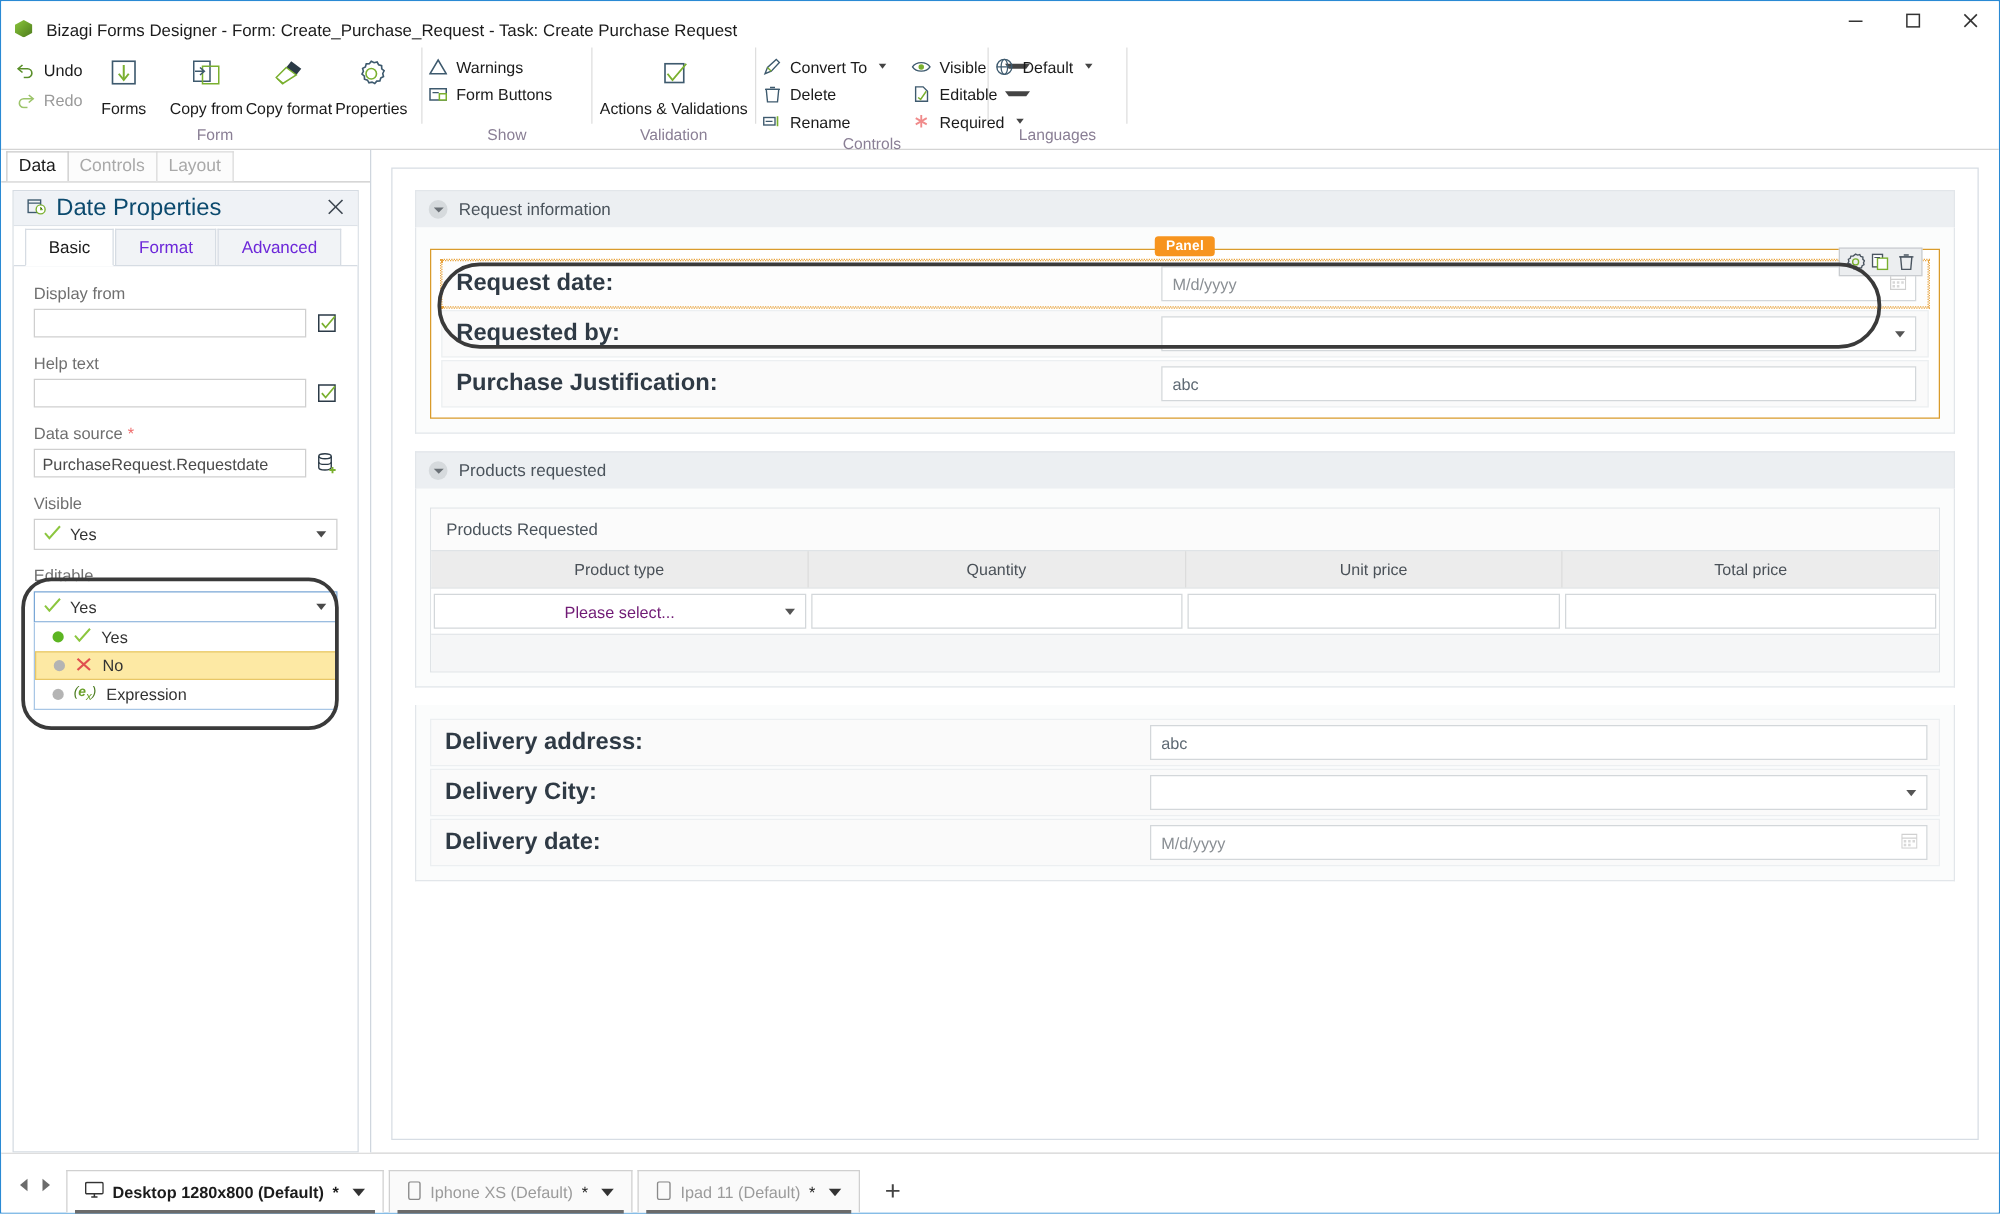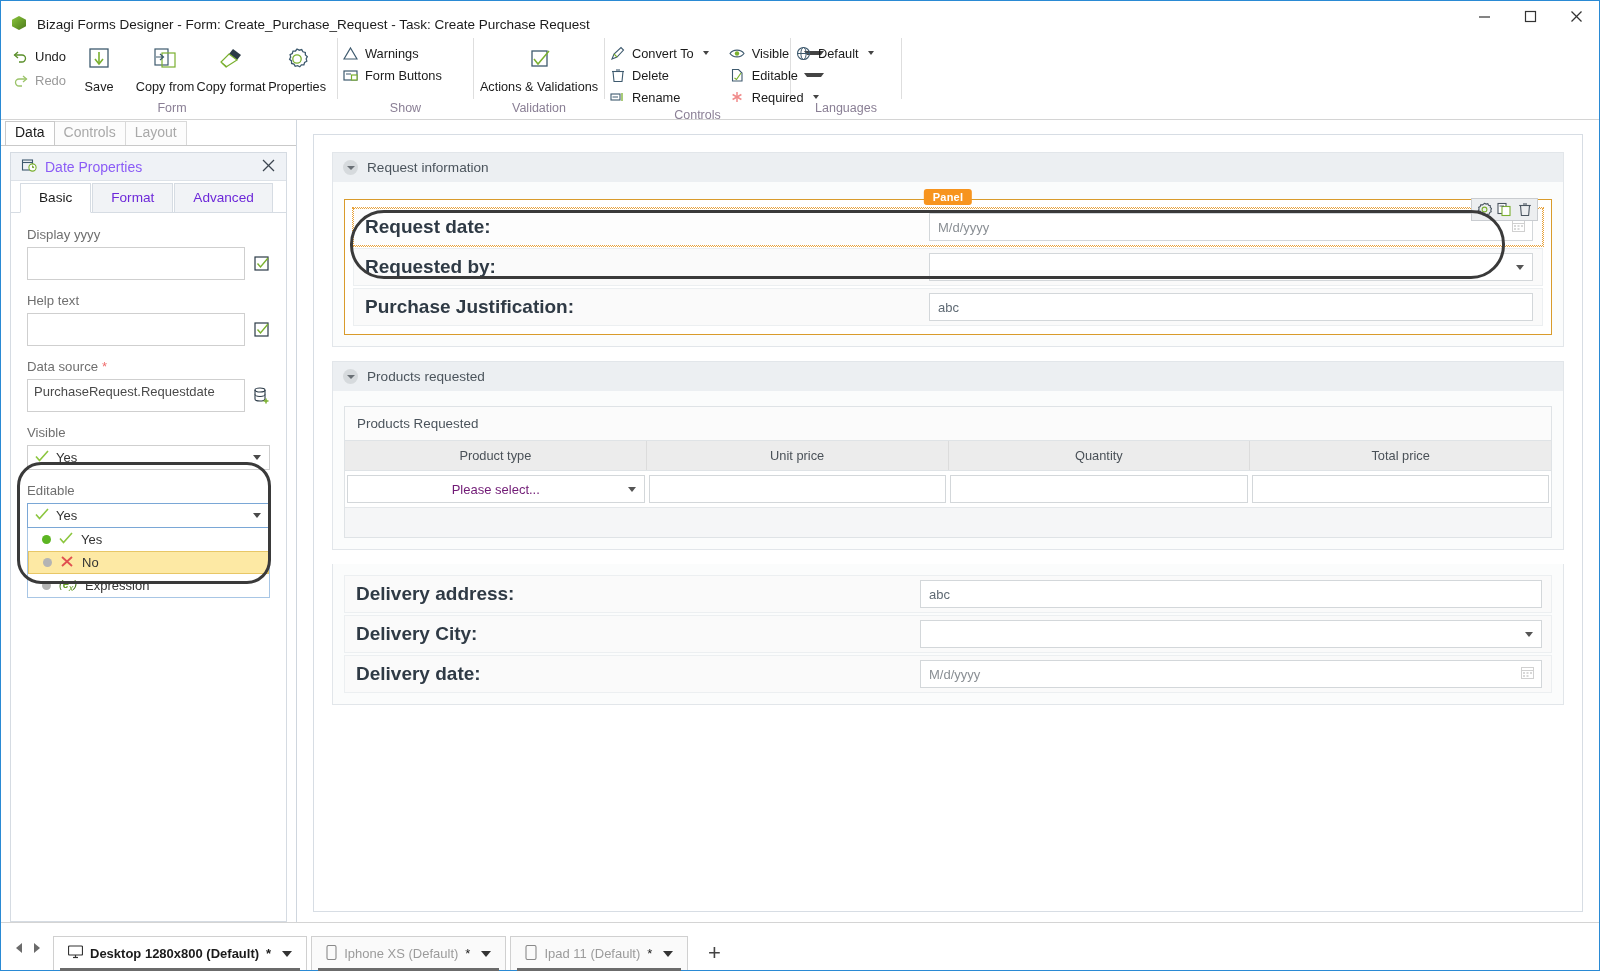--- a/index.html
+++ b/index.html
@@ -99,35 +99,35 @@
     border:1px solid #d5dbe2;
     background:#ffffff;
     flex:1;
     display:flex; flex-direction:column;
     min-height:0;
   }
   .props-head {
     height:28px; display:flex; align-items:center; gap:8px;
     background:#eff2f6; border-bottom:1px solid #dde2e8; padding:0 8px 0 10px;
   }
-  .props-head .t { font-size:14px; color:#8b5cf6; flex:1; }
+  .props-head .t { font-size:19px; color:#0c4a6e; flex:1; }
   .props-close { font-size:17px; color:#3c4650; line-height:1; padding:0 2px; }
   .subtabs { display:flex; height:32px; border-bottom:1px solid #d6dce3; background:#ffffff; padding-left:9px; align-items:flex-end;}
   .subtab {
     padding:6px 18px 7px 18px; font-size:13.6px; color:#6d28d9;
     background:#f1f3f6; border:1px solid #d6dce3; border-bottom:none; margin-right:1px;
   }
   .subtab.active { color:#1b1b1b; background:#ffffff; border-bottom:1px solid #fff; margin-bottom:-1px; }
   .props-body { padding:14px 16px 8px 16px; flex:1; overflow:hidden; }
   .field { margin-bottom:13px; position:relative; }
   .field-label { font-size:13.2px; color:#6f6f6f; margin-bottom:5px; display:flex; align-items:center; gap:4px;}
   .req-star { color:#ef6c6c; font-size:13px; line-height:1; }
   .field-row { display:flex; align-items:center; gap:8px; }
   .tinput {
-    flex:1; height:33px; border:1px solid #cfcfcf; background:#fff;
+    flex:1; height:23px; border:1px solid #cfcfcf; background:#fff;
     font-size:13px; color:#4a4a4a; padding:0 6px; line-height:23px;
   }
   .side-ic { width:17px; height:18px; display:flex; align-items:center; justify-content:center; }
   .combo {
     height:25px; border:1px solid #cfcfcf; background:#fff;
     display:flex; align-items:center; padding:0 4px 0 7px; gap:7px;
     font-size:13px; color:#333;
   }
   .combo.focused { border-color:#7aa7d6; }
   .combo .cb-caret { margin-left:auto; width:0;height:0;border-left:4px solid transparent;border-right:4px solid transparent;border-top:5px solid #4a4a4a; margin-right:4px;}
@@ -282,21 +282,21 @@
         </div>
 
         <div class="big-btn">
           <div class="glyph">
             <svg width="30" height="30" viewBox="0 0 30 30">
               <rect x="6" y="4" width="18" height="18" fill="none" stroke="#3e5a6e" stroke-width="1.3"></rect>
               <line x1="15" y1="7" x2="15" y2="18" stroke="#7ab02f" stroke-width="1.6"></line>
               <path d="M11 14 L15 19 L19 14" fill="none" stroke="#7ab02f" stroke-width="1.6"></path>
             </svg>
           </div>
-          <div class="cap">Save</div>
+          <div class="cap">Forms</div>
         </div>
 
         <div class="big-btn">
           <div class="glyph">
             <svg width="30" height="30" viewBox="0 0 30 30">
               <rect x="5" y="4" width="13" height="16" fill="none" stroke="#3e5a6e" stroke-width="1.2"></rect>
               <rect x="12" y="8" width="13" height="14" fill="none" stroke="#7ab02f" stroke-width="1.2"></rect>
               <path d="M6 12 H13 M10 9 L13.5 12 L10 15" fill="none" stroke="#3e5a6e" stroke-width="1.2"></path>
             </svg>
           </div>
@@ -504,21 +504,21 @@
 
         <div class="subtabs">
           <div class="subtab active">Basic</div>
           <div class="subtab">Format</div>
           <div class="subtab">Advanced</div>
         </div>
 
         <div class="props-body">
 
           <div class="field">
-            <div class="field-label">Display yyyy</div>
+            <div class="field-label">Display from</div>
             <div class="field-row">
               <div class="tinput"></div>
               <span class="side-ic">
                 <svg width="17" height="17" viewBox="0 0 17 17">
                     <rect x="2" y="2" width="13" height="13" fill="none" stroke="#2b3a47" stroke-width="1.2"></rect>
                     <path d="M4.5 8.5 L7.5 12 L15 3" fill="none" stroke="#7ab02f" stroke-width="1.4"></path>
                   </svg>
               </span>
             </div>
           </div>
@@ -704,22 +704,22 @@
             <span class="chev">
                 <i></i>
               </span>
             <span class="section-title">Products requested</span>
           </div>
           <div class="section-body">
             <div class="grid-box">
               <div class="grid-title">Products Requested</div>
               <div class="grid-head">
                 <div class="gh">Product type</div>
+                <div class="gh">Quantity</div>
                 <div class="gh">Unit price</div>
-                <div class="gh">Quantity</div>
                 <div class="gh">Total price</div>
               </div>
               <div class="grid-row">
                 <div class="gc">
                   <div class="cell">
                     <span>Please select...</span>
                     <span class="dd-caret"></span>
                   </div>
                 </div>
                 <div class="gc">

